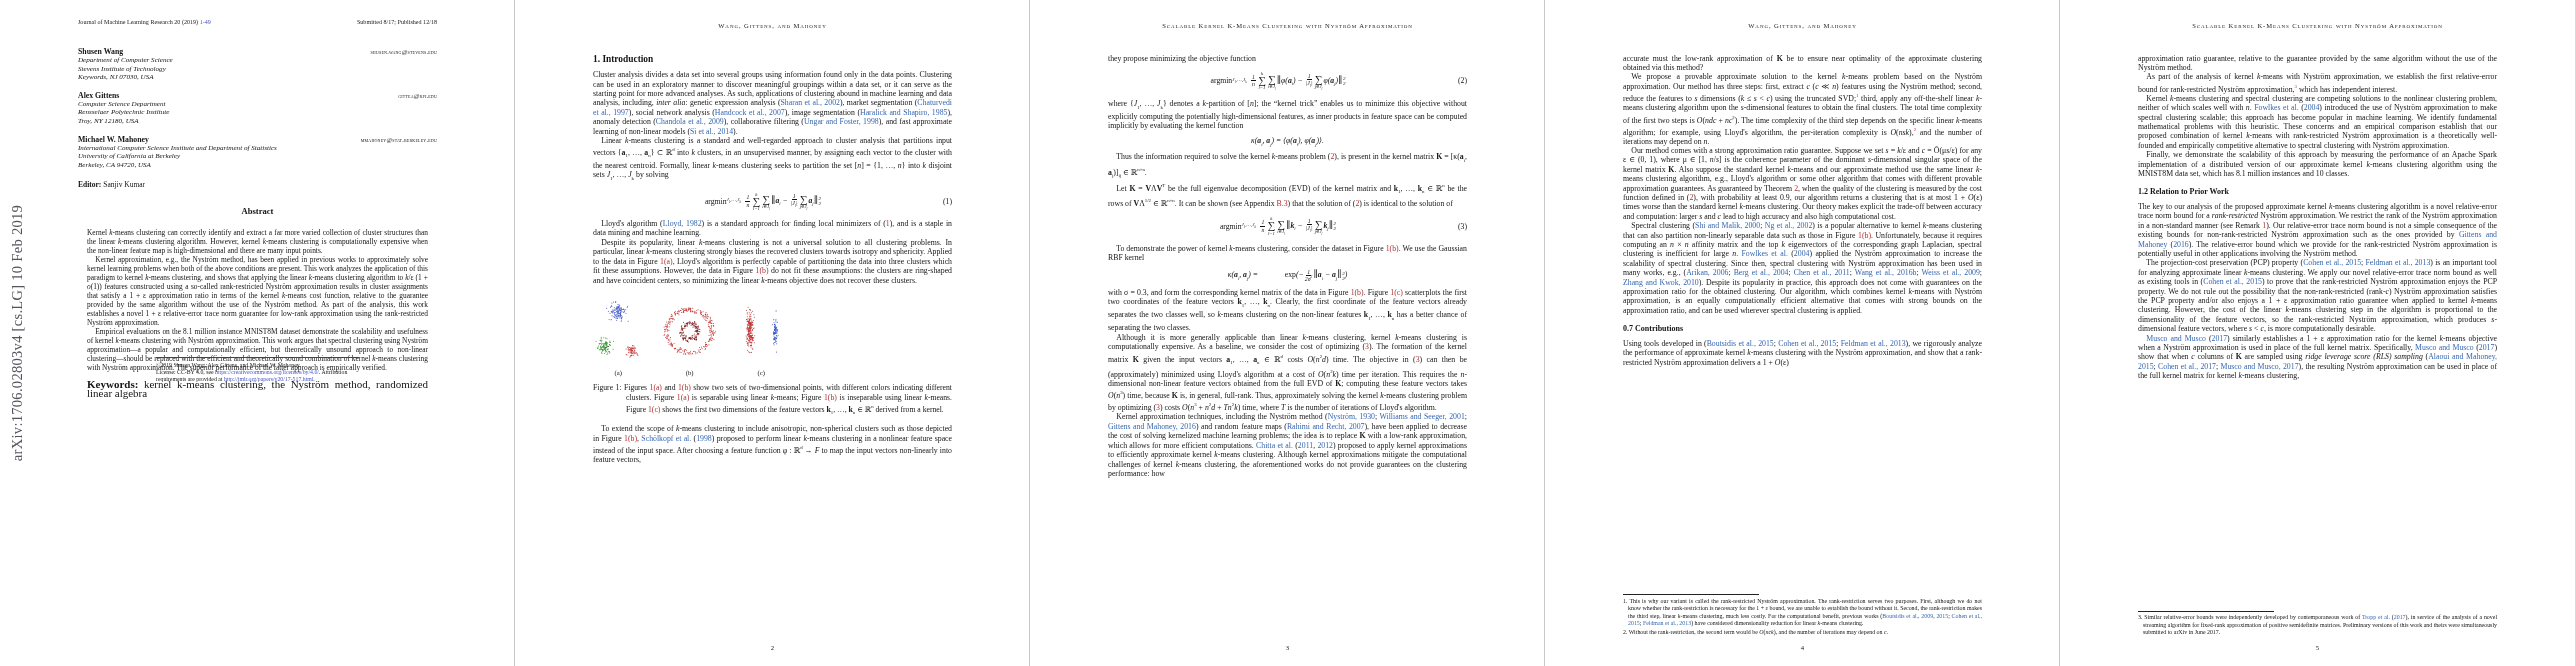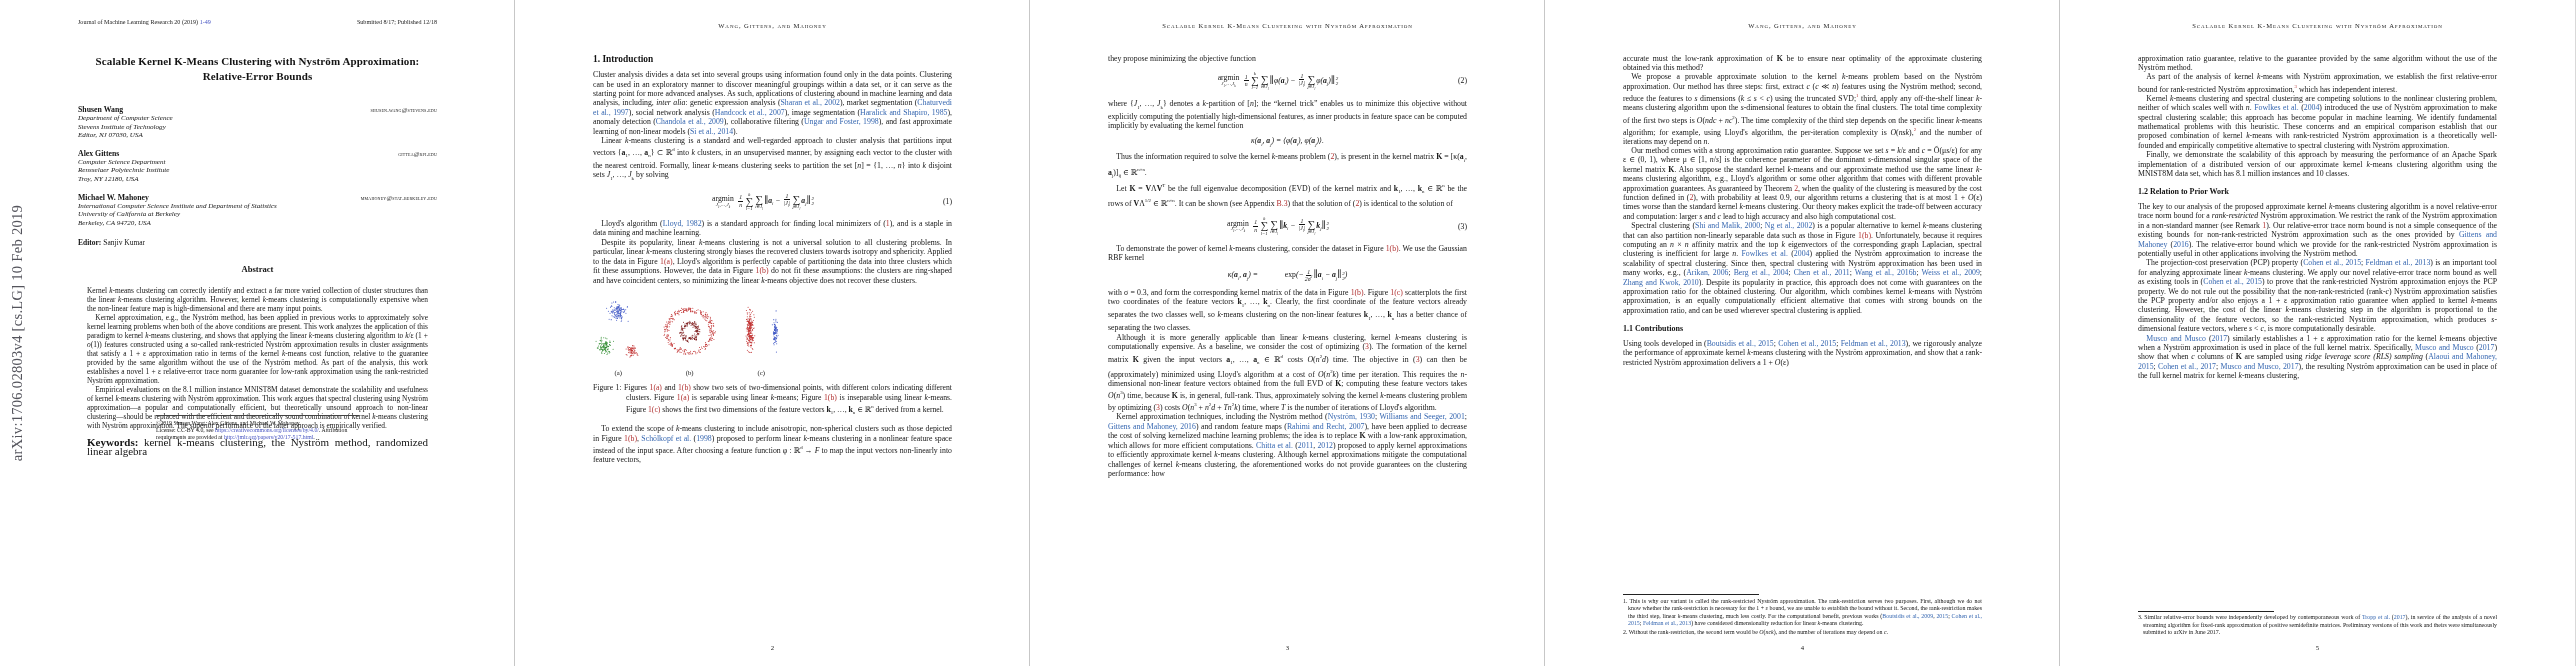--- a/index.html
+++ b/index.html
@@ -43,21 +43,21 @@
   .keywords { margin-top:7.8px; padding:0 9px; font-size:11px; line-height:9px; text-align:justify; }
   .p1-footer { position:absolute; bottom:14.5px; left:78px; right:78px; border-top:0.4px solid #444; padding-top:3.3px; }
   .p1-footer p { font-size:5.8px; line-height:7.2px; text-align:left; }
 
   
   .eq { display:flex; align-items:center; margin:6.7px 0; }
   .eq-body { flex:1; text-align:center; font-style:italic; font-size:7.7px; }
   .eq-no { width:19px; text-align:right; font-size:7.7px; }
   .disp { text-align:center; font-style:italic; font-size:7.7px; margin:5.6px 0; }
   .rm { font-style:normal;padding-left:25px; }
-  .mop { display:inline-flex; flex-direction:column; align-items:center; vertical-align:middle; margin-right:3.3px; }
+  .mop { display:inline-flex; flex-direction:row; align-items:center; vertical-align:middle; margin-right:3.3px; }
   .mop > span:first-child { font-style:normal; }
   .mop-sub { font-size:5px; font-style:italic; margin-top:-1.1px; }
   .frac { display:inline-flex; flex-direction:column; align-items:center; vertical-align:middle; line-height:1.1; font-size:5.8px; margin:0 1.1px; }
   .frac .num { border-bottom:0.4px solid #111; padding:0 1.1px; }
   .sum { display:inline-flex; flex-direction:column; align-items:center; vertical-align:middle; line-height:1; margin:0 1.1px; }
   .sum .sg { font-size:10.6px; line-height:9.4px; font-style:normal; }
   .sum .lim { font-size:4.7px; line-height:5px; font-style:italic; }
   .supsub { display:inline-flex; flex-direction:column; align-items:center; vertical-align:middle; font-size:5px; line-height:5px; margin-left:0.6px; }
   .big { font-size:9.4px; }
 
@@ -82,30 +82,29 @@
 
 <div class="spread">
 
   <div class="page">
     <div class="arxiv-banner">arXiv:1706.02803v4  [cs.LG]  10 Feb 2019</div>
     <div class="content">
       <div class="jheader">
         <span>Journal of Machine Learning Research 20 (2019) <span class="url">1-49</span></span>
         <span>Submitted 8/17; Published 12/18</span>
       </div>
-      <div class="title">Scalable Kernel K-Means Clustering with Nyström Approximation: Relative-Error Bounds</div>
       <div class="authors">
         <div class="author">
           <div class="author-row">
             <span class="author-name">Shusen Wang</span>
             <span class="author-email">shusen.wang@stevens.edu</span>
           </div>
           <div class="affil">Department of Computer Science</div>
           <div class="affil">Stevens Institute of Technology</div>
-          <div class="affil">Editor, NJ 07030, USA</div>
+          <div class="affil">Keywords, NJ 07030, USA</div>
         </div>
         <div class="author">
           <div class="author-row">
             <span class="author-name">Alex Gittens</span>
             <span class="author-email">gittea@rpi.edu</span>
           </div>
           <div class="affil">Computer Science Department</div>
           <div class="affil">Rensselaer Polytechnic Institute</div>
           <div class="affil">Troy, NY 12180, USA</div>
         </div>
@@ -1383,21 +1382,21 @@
   </div>
 
   <div class="page">
     <div class="content">
       <div class="running-head">Wang, Gittens, and Mahoney</div>
       <div class="page-body">
         <p class="body-p">accurate must the low-rank approximation of <b>K</b> be to ensure near optimality of the approximate clustering obtained via this method?</p>
         <p class="body-p indent">We propose a provable approximate solution to the kernel <i>k</i>-means problem based on the Nyström approximation. Our method has three steps: first, extract <i>c</i> (<i>c</i> ≪ <i>n</i>) features using the Nyström method; second, reduce the features to <i>s</i> dimensions (<i>k</i> ≤ <i>s</i> &lt; <i>c</i>) using the truncated SVD;<sup class="iref">1</sup> third, apply any off-the-shelf linear <i>k</i>-means clustering algorithm upon the <i>s</i>-dimensional features to obtain the final clusters. The total time complexity of the first two steps is <i>O</i>(<i>ndc</i> + <i>nc</i><sup>2</sup>). The time complexity of the third step depends on the specific linear <i>k</i>-means algorithm; for example, using Lloyd's algorithm, the per-iteration complexity is <i>O</i>(<i>nsk</i>),<sup class="iref">2</sup> and the number of iterations may depend on <i>n</i>.</p>
         <p class="body-p indent">Our method comes with a strong approximation ratio guarantee. Suppose we set <i>s</i> = <i>k</i>/ε and <i>c</i> = Õ(μ<i>s</i>/ε) for any ε ∈ (0, 1), where μ ∈ [1, <i>n</i>/<i>s</i>] is the coherence parameter of the dominant <i>s</i>-dimensional singular space of the kernel matrix <b>K</b>. Also suppose the standard kernel <i>k</i>-means and our approximate method use the same linear <i>k</i>-means clustering algorithm, e.g., Lloyd's algorithm or some other algorithm that comes with different provable approximation guarantees. As guaranteed by Theorem <span class="iref">2</span>, when the quality of the clustering is measured by the cost function defined in (<span class="iref">2</span>), with probability at least 0.9, our algorithm returns a clustering that is at most 1 + <i>O</i>(ε) times worse than the standard kernel <i>k</i>-means clustering. Our theory makes explicit the trade-off between accuracy and computation: larger <i>s</i> and <i>c</i> lead to high accuracy and also high computational cost.</p>
         <p class="body-p indent">Spectral clustering (<span class="cite">Shi and Malik, 2000</span>; <span class="cite">Ng et al., 2002</span>) is a popular alternative to kernel <i>k</i>-means clustering that can also partition non-linearly separable data such as those in Figure <span class="iref">1(b)</span>. Unfortunately, because it requires computing an <i>n</i> × <i>n</i> affinity matrix and the top <i>k</i> eigenvectors of the corresponding graph Laplacian, spectral clustering is inefficient for large <i>n</i>. <span class="cite">Fowlkes et al.</span> (<span class="cite">2004</span>) applied the Nyström approximation to increase the scalability of spectral clustering. Since then, spectral clustering with Nyström approximation has been used in many works, e.g., (<span class="cite">Arikan, 2006</span>; <span class="cite">Berg et al., 2004</span>; <span class="cite">Chen et al., 2011</span>; <span class="cite">Wang et al., 2016b</span>; <span class="cite">Weiss et al., 2009</span>; <span class="cite">Zhang and Kwok, 2010</span>). Despite its popularity in practice, this approach does not come with guarantees on the approximation ratio for the obtained clustering. Our algorithm, which combines kernel <i>k</i>-means with Nyström approximation, is an equally computationally efficient alternative that comes with strong bounds on the approximation ratio, and can be used wherever spectral clustering is applied.</p>
-        <div class="subsection-title">1.1 Contributions</div>
+        <div class="subsection-title">0.7 Contributions</div>
         <p class="body-p">Using tools developed in (<span class="cite">Boutsidis et al., 2015</span>; <span class="cite">Cohen et al., 2015</span>; <span class="cite">Feldman et al., 2013</span>), we rigorously analyze the performance of approximate kernel <i>k</i>-means clustering with the Nyström approximation, and show that a rank-restricted Nyström approximation delivers a 1 + <i>O</i>(ε)</p>
       </div>
     </div>
     <div class="fnblock">
       <div class="fnrule"></div>
       <p class="fnote">1. This is why our variant is called the rank-restricted Nyström approximation. The rank-restriction serves two purposes. First, although we do not know whether the rank-restriction is necessary for the 1 + ε bound, we are unable to establish the bound without it. Second, the rank-restriction makes the third step, linear <i>k</i>-means clustering, much less costly. For the computational benefit, previous works (<span class="cite">Boutsidis et al., 2009</span>, <span class="cite">2015</span>; <span class="cite">Cohen et al., 2015</span>; <span class="cite">Feldman et al., 2013</span>) have considered dimensionality reduction for linear <i>k</i>-means clustering.</p>
       <p class="fnote">2. Without the rank-restriction, the second term would be <i>O</i>(<i>nck</i>), and the number of iterations may depend on <i>c</i>.</p>
     </div>
     <div class="pageno">4</div>
   </div>

